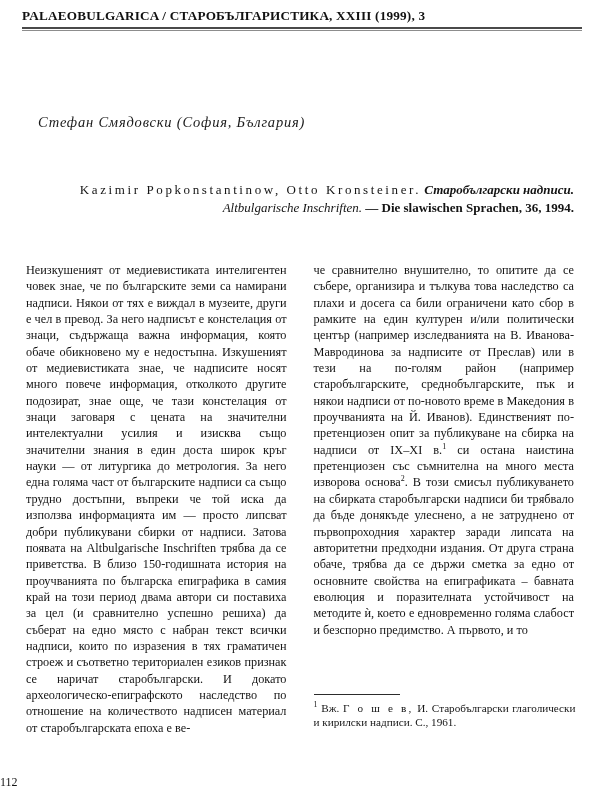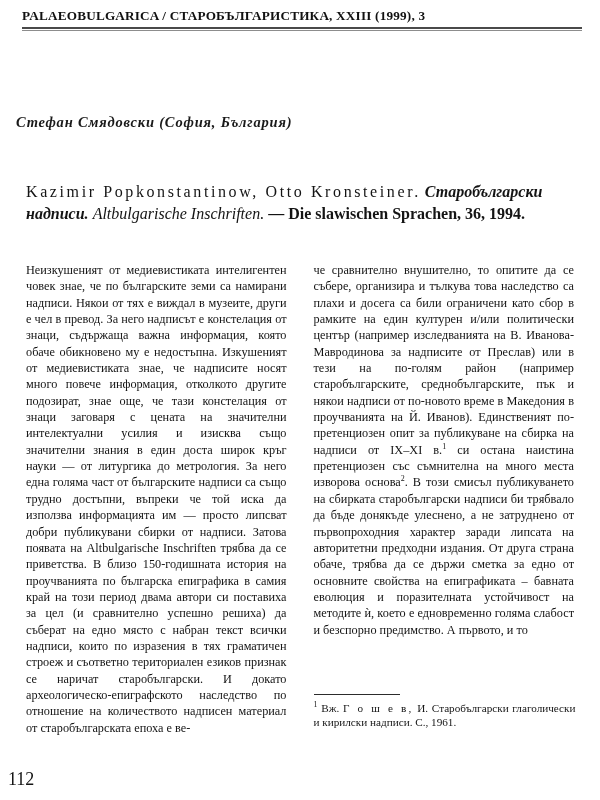--- a/index.html
+++ b/index.html
@@ -47,47 +47,47 @@
     margin-top: 1px;
     height: 1px;
     background: #8d8d8d;
     width: 100%;
   }
 
   
   .byline {
     position: absolute;
     top: 114px;
-    left: 16px;
+    left: 38px;
     font-style: italic;
-    font-weight: bold;
+    font-weight: normal;
     font-size: 14.5px;
     letter-spacing: 0.8px;
     color: #1a1a1a;
   }
 
   .article-title {
     position: absolute;
     top: 152px;
     left: 26px;
     font-size: 16.5px;
     letter-spacing: 0.9px;
     color: #101010;
   }
 
   
   .reference {
     position: absolute;
     top: 181px;
     left: 26px;
     width: 548px;
-    font-size: 16px;
+    font-size: 13px;
     line-height: 1.38;
     color: #141414;
-    text-align: left;
+    text-align: right;
   }
   .ref-name {
     letter-spacing: 2.6px;
   }
   .ref-title-it {
     font-style: italic;
     font-weight: bold;
   }
   .ref-title-it2 {
     font-style: italic;
@@ -145,23 +145,23 @@
     font-size: 11.2px;
     line-height: 1.3;
     text-align: justify;
     color: #151515;
   }
   .fn-sp { letter-spacing: 2.2px; }
 
   
   .folio {
     position: absolute;
-    left: 8px;
+    left: 0;
     bottom: 10px;
-    font-size: 18px;
+    font-size: 12px;
     font-weight: normal;
     color: #141414;
   }
 </style>
 </head>
 <body>
 
 <div class="page">
 
   <div class="running-head">

